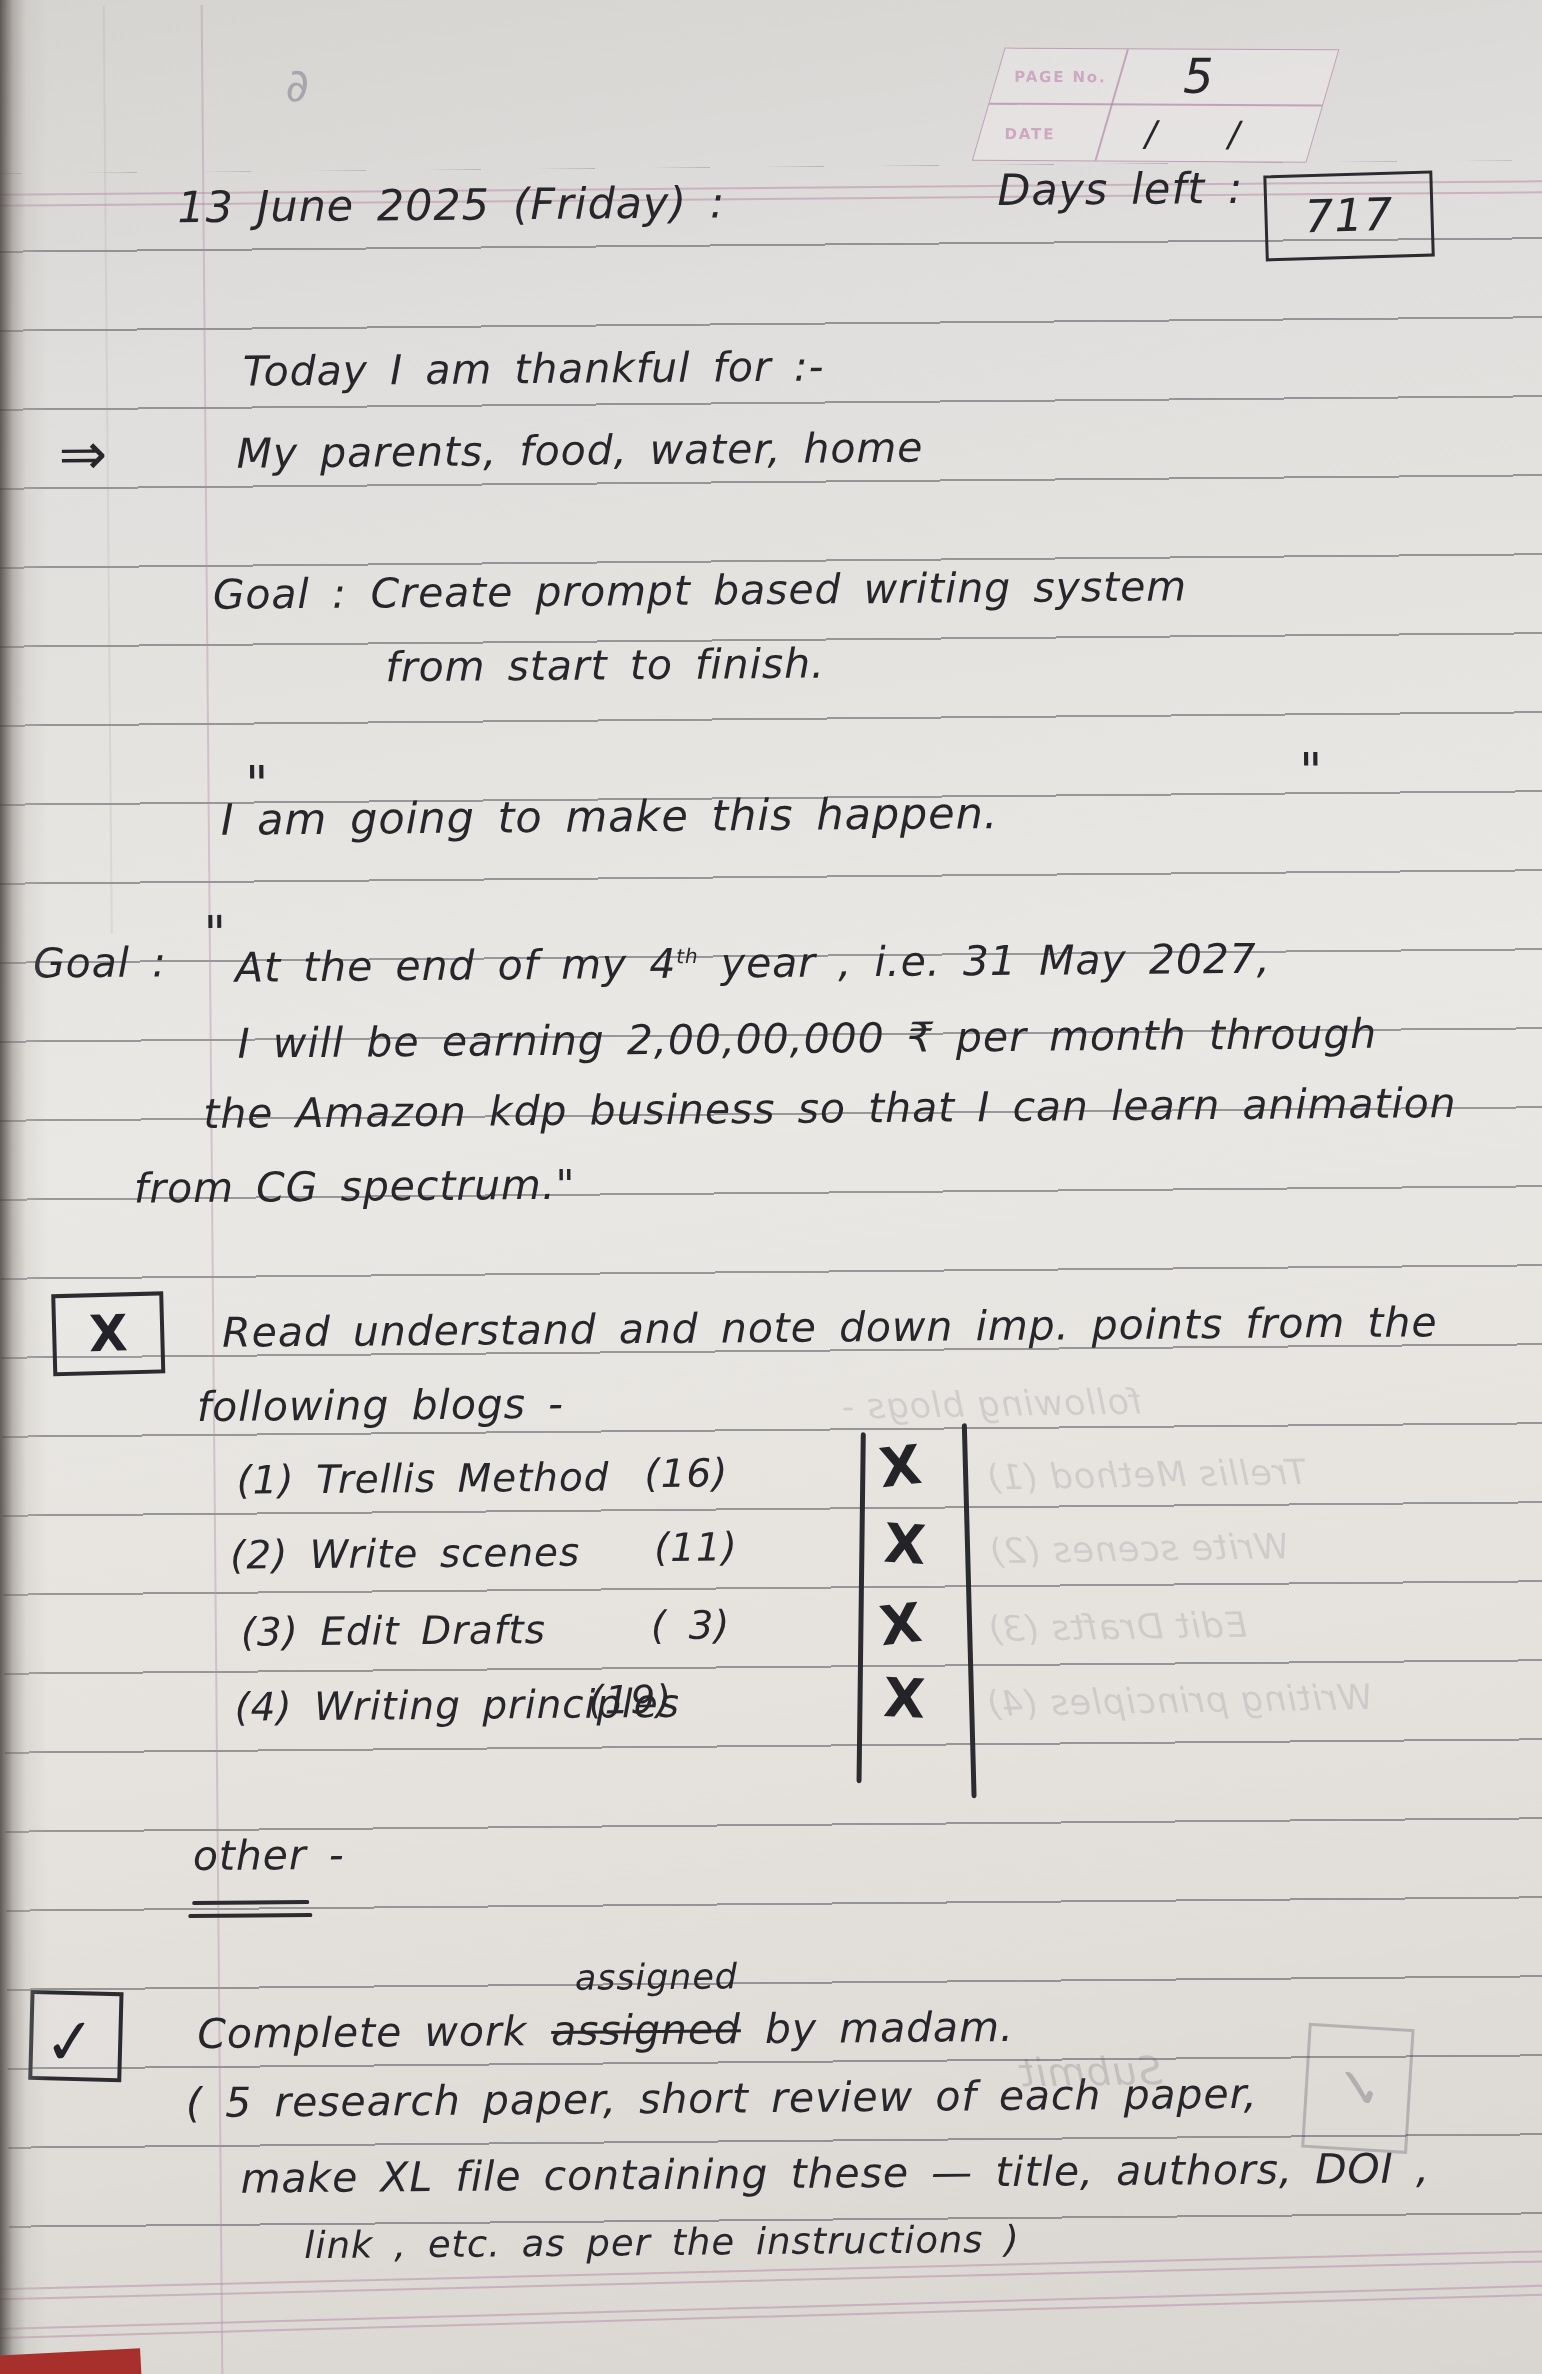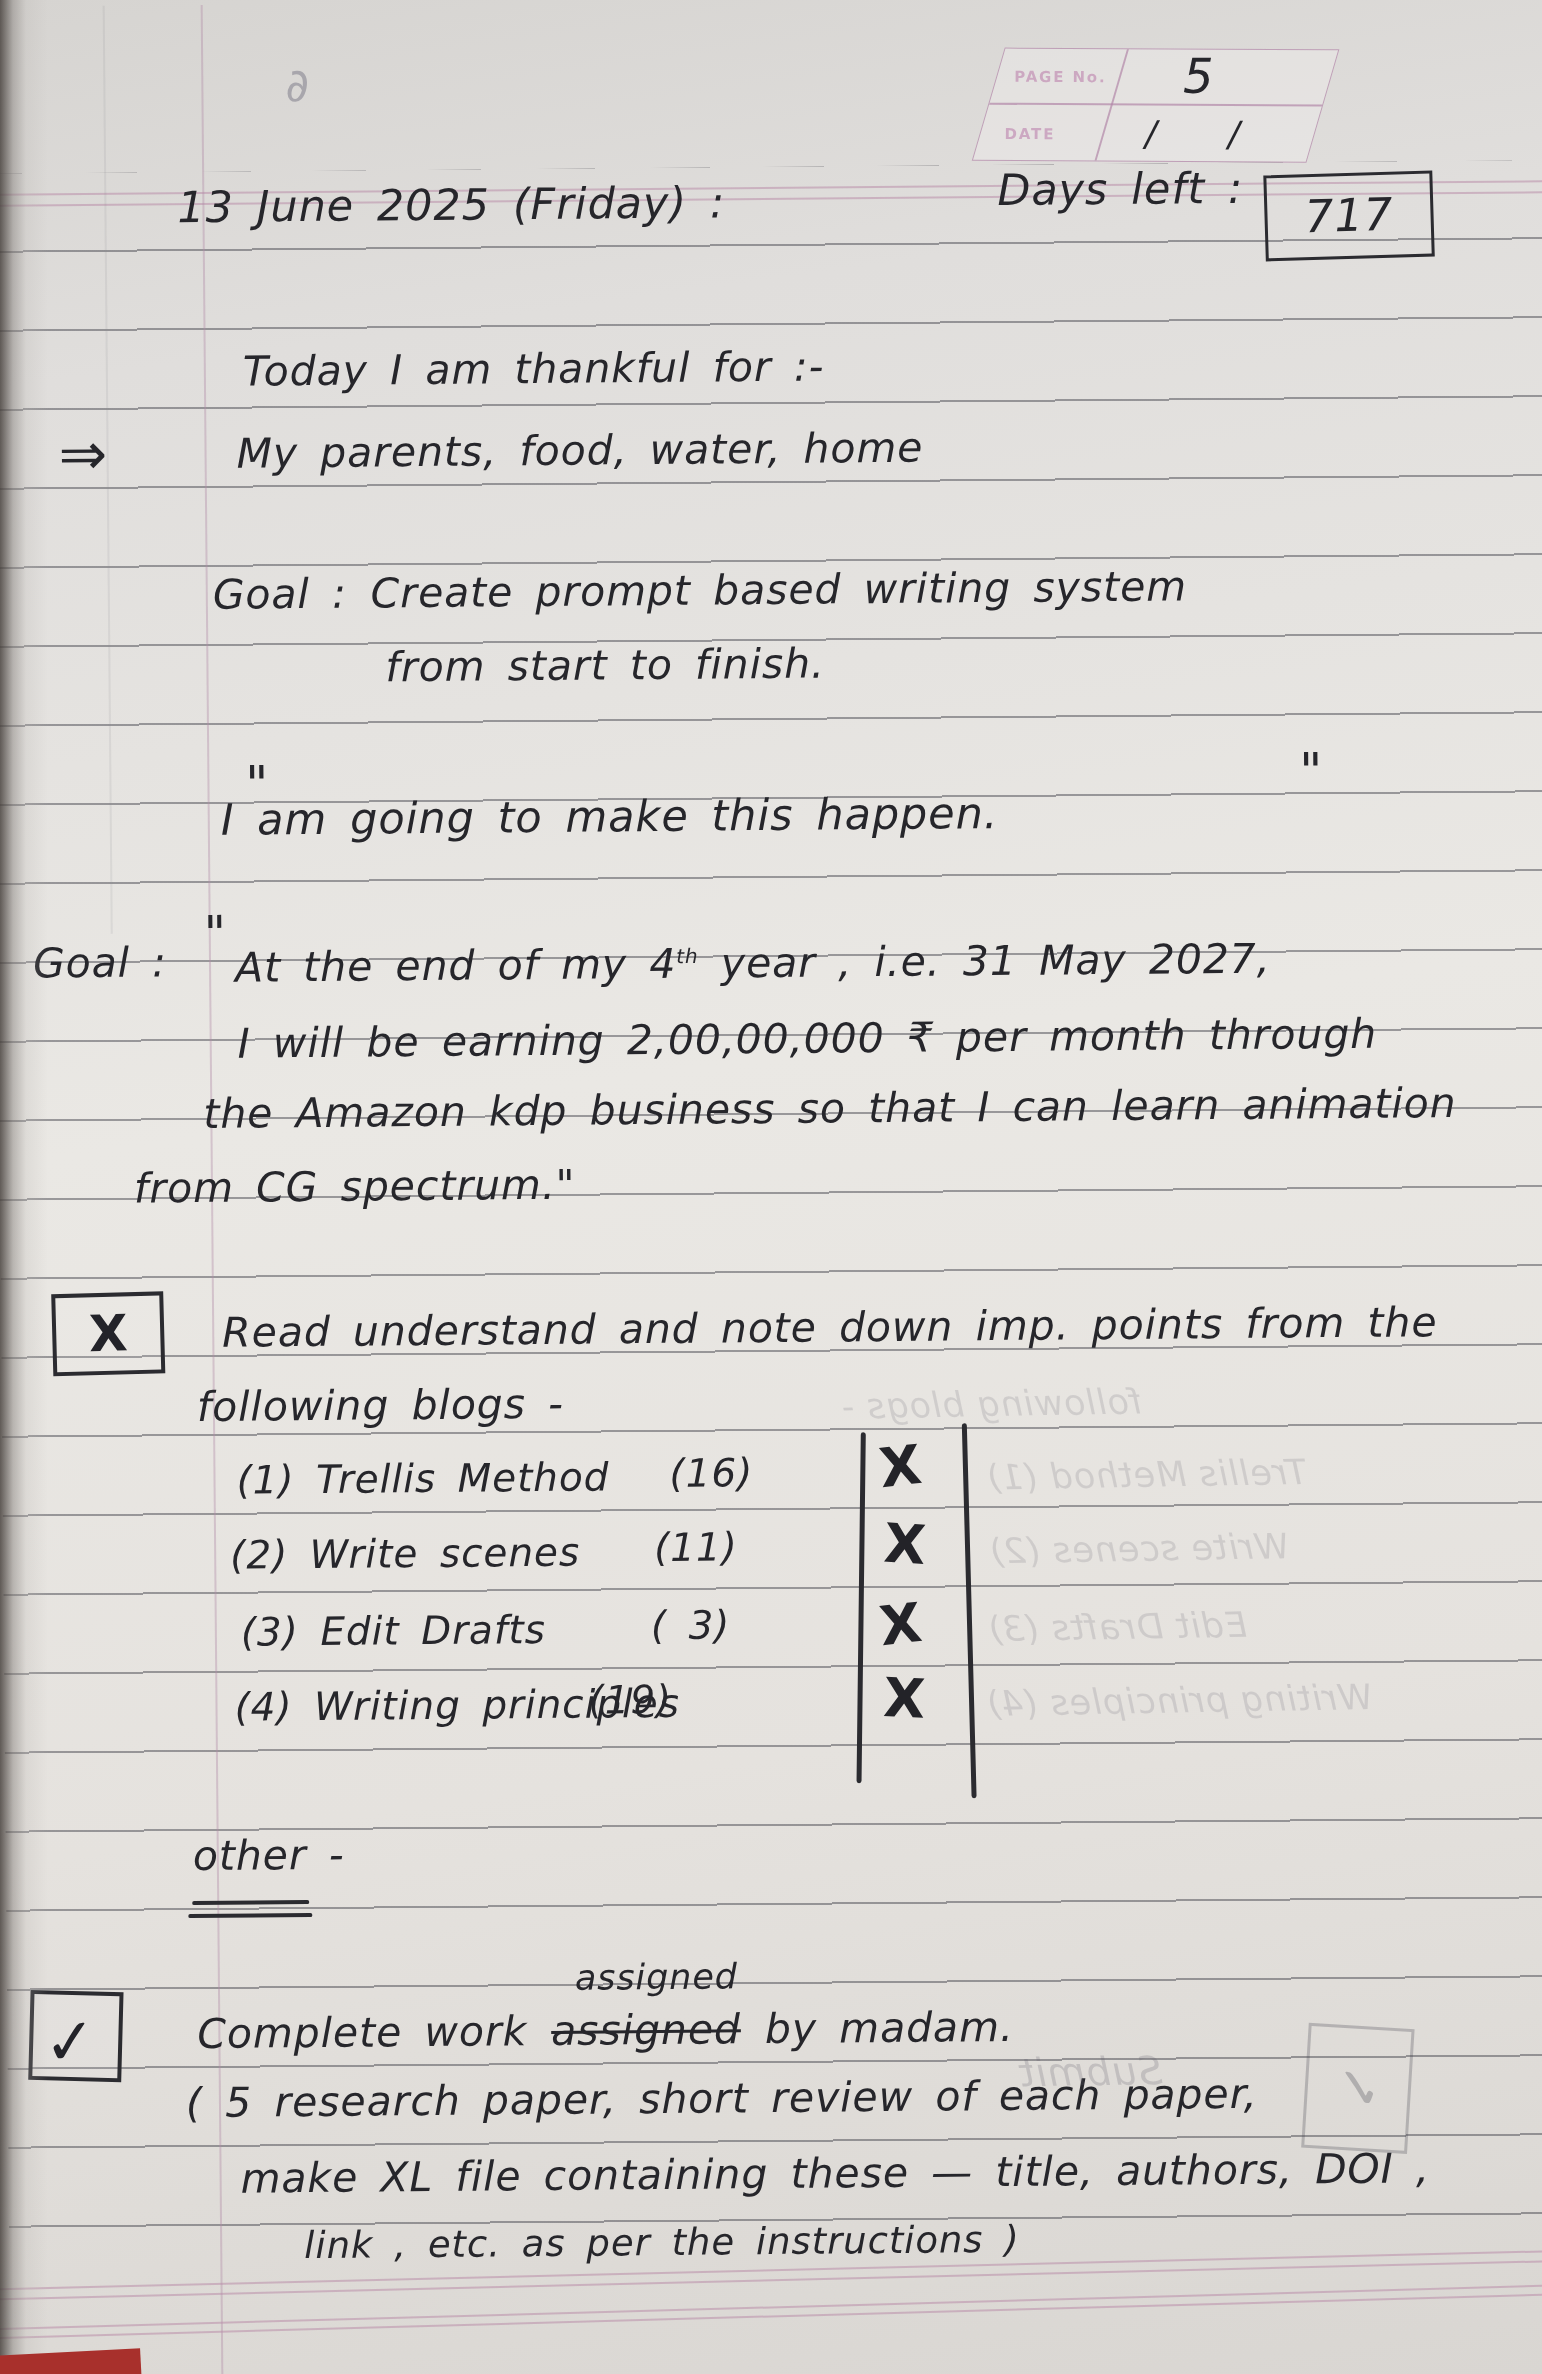--- a/index.html
+++ b/index.html
@@ -94,21 +94,21 @@
     <div class="hw" style="left:204px;top:1087px;">the Amazon kdp business so that I can learn animation</div>
     <div class="hw" style="left:134px;top:1161px;">from CG spectrum."</div>
 
     <div class="chk" style="left:51px;top:1287px;width:104px;height:74px;transform:rotate(-1deg);font-size:50px;">
       <span>X</span>
     </div>
     <div class="hw" style="left:221px;top:1306px;">Read understand and note down imp. points from the</div>
     <div class="hw" style="left:195px;top:1380px;">following blogs -</div>
 
     <div class="hw" style="left:234px;top:1455px;font-size:39px;">(1) Trellis Method</div>
-    <div class="hw" style="left:642px;top:1452px;font-size:39px;margin-left:25px;">(16)</div>
+    <div class="hw" style="left:642px;top:1452px;font-size:39px;">(16)</div>
     <div class="hw" style="left:227px;top:1530px;font-size:39px;">(2) Write scenes</div>
     <div class="hw" style="left:651px;top:1526px;font-size:39px;">(11)</div>
     <div class="hw" style="left:237px;top:1607px;font-size:39px;">(3) Edit Drafts</div>
     <div class="hw" style="left:647px;top:1604px;font-size:39px;">( 3)</div>
     <div class="hw" style="left:230px;top:1682px;font-size:39px;">(4) Writing principles</div>
     <div class="hw" style="left:584px;top:1678px;font-size:39px;">(19)</div>
 
     <div class="colline" style="left:855px;top:1433px;height:351px;transform:rotate(1.2deg);"></div>
     <div class="colline" style="left:963px;top:1425px;height:375px;transform:rotate(-1deg);"></div>
 

